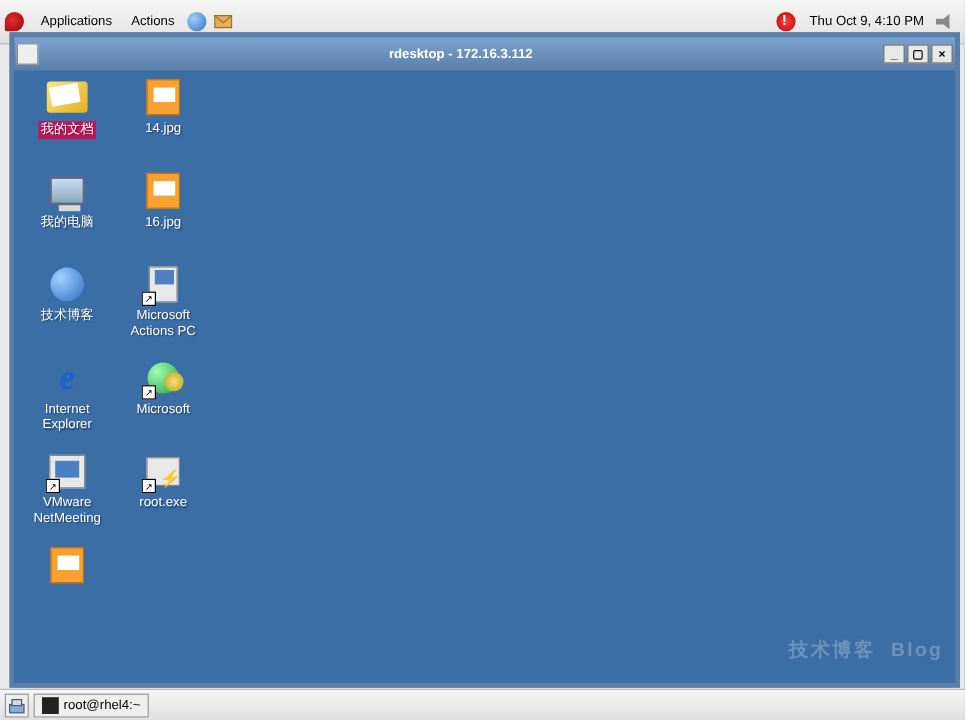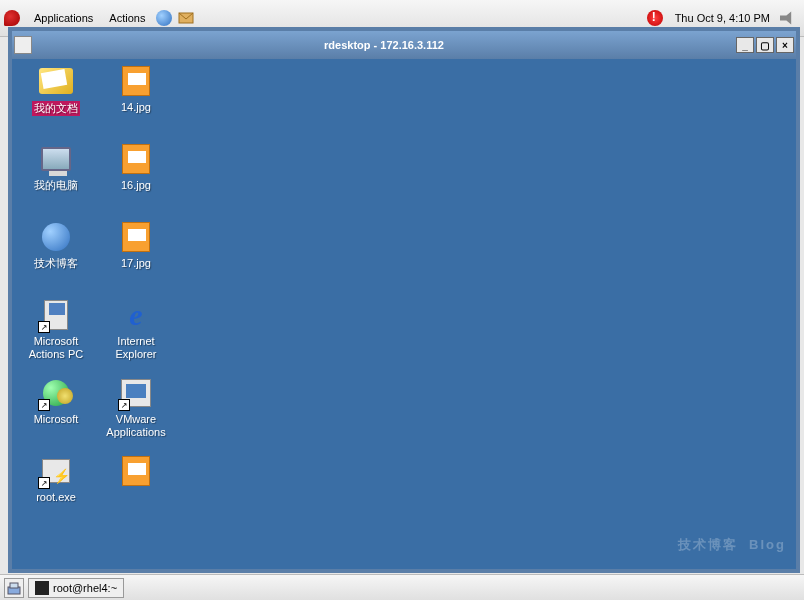--- a/index.html
+++ b/index.html
@@ -167,21 +167,21 @@
     position: absolute;
     right: 10px; bottom: 18px;
     color: rgba(255,255,255,0.28);
     font-size: 22px;
     font-weight: bold;
     font-family: Arial, sans-serif;
     text-align: right;
     line-height: 1;
   }
   .watermark-sub {
-    font-size: 13px;
+    font-size: 16px;
     color: rgba(255,255,255,0.25);
     letter-spacing: 2px;
   }
 
   
   .bottom-panel {
     position: absolute;
     bottom: 0; left: 0; right: 0;
     height: 26px;
     background: linear-gradient(to bottom, #f6f6f6, #e0e0e0);
@@ -283,26 +283,20 @@
           </div>
         <div class="dicon-label">16.jpg</div>
       </div>
 
       <div class="dicon">
         <div class="dicon-img">
             <div class="ic-network"></div>
           </div>
         <div class="dicon-label">技术博客</div>
       </div>
-      <div class="dicon">
-        <div class="dicon-img">
-            <div class="ic-img"></div>
-          </div>
-        <div class="dicon-label">17.jpg</div>
-      </div>
 
       <div class="dicon">
         <div class="dicon-img">
             <div class="ic-virtualpc"></div>
             <div class="shortcut-arrow">↗</div>
           </div>
         <div class="dicon-label" style="white-space:pre-line">Microsoft
 Actions PC</div>
       </div>
 
@@ -320,21 +314,21 @@
           </div>
         <div class="dicon-label">Microsoft</div>
       </div>
 
       <div class="dicon">
         <div class="dicon-img">
             <div class="ic-vmware"></div>
             <div class="shortcut-arrow">↗</div>
           </div>
         <div class="dicon-label" style="white-space:pre-line">VMware
-Applications</div>
+NetMeeting</div>
       </div>
       <div class="dicon">
         <div class="dicon-img">
             <div class="ic-putty"></div>
             <div class="shortcut-arrow">↗</div>
           </div>
         <div class="dicon-label">root.exe</div>
       </div>
 
       <div class="dicon">

